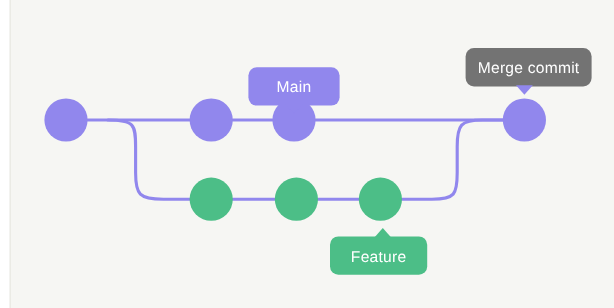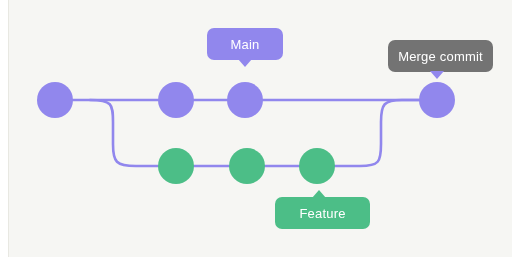--- a/index.html
+++ b/index.html
@@ -50,21 +50,21 @@
     justify-content: center;
     white-space: nowrap;
     user-select: none;
   }
   .tag-pointer {
     position: absolute;
     width: 0;
     height: 0;
   }
   .tag-main {
-    left: 207px; top: 28px;
+    left: 207px; top: 56px;
     width: 76px; height: 32px;
     background: #9187ed;
   }
   .tag-main .tag-pointer {
     left: 31px; bottom: -7px;
     border-left: 7px solid transparent;
     border-right: 7px solid transparent;
     border-top: 8px solid #9187ed;
   }
   .tag-merge {
@@ -73,21 +73,21 @@
     background: #737373;
   }
   .tag-merge .tag-pointer {
     left: 42px; bottom: -7px;
     border-left: 7px solid transparent;
     border-right: 7px solid transparent;
     border-top: 8px solid #9187ed;
   }
   .tag-feature {
     left: 275px; top: 197px;
-    width: 95px; height: 32px;
+    width: 81px; height: 32px;
     background: #4cbe87;
   }
   .tag-feature .tag-pointer {
     left: 37px; top: -7px;
     border-left: 7px solid transparent;
     border-right: 7px solid transparent;
     border-bottom: 8px solid #4cbe87;
   }
   .tag-label { pointer-events: none; }
 </style>

